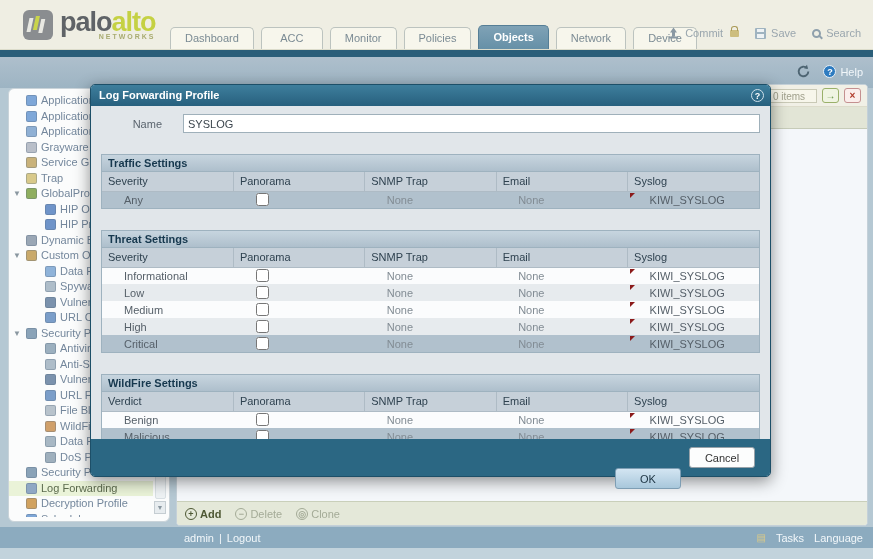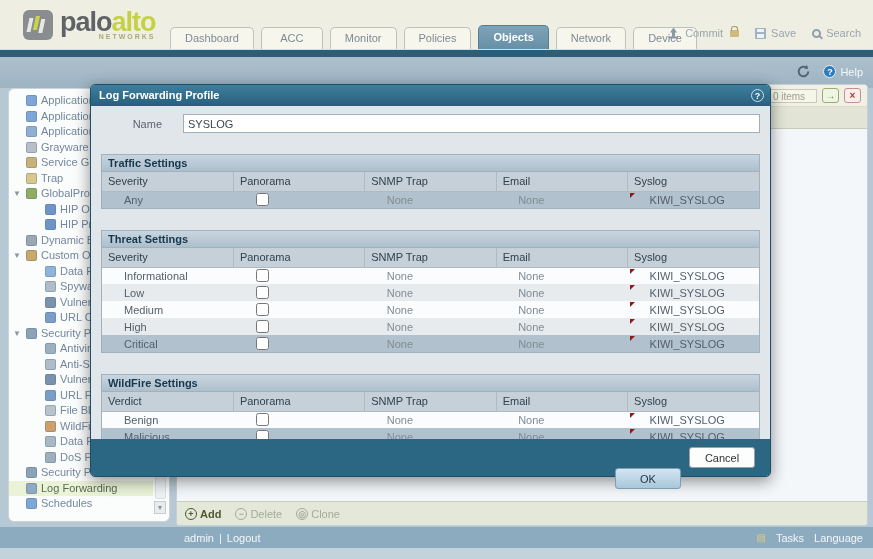--- a/index.html
+++ b/index.html
@@ -261,20 +261,24 @@
         </div>
         <div class="tree-item" style="padding-left: 17px;">
           <span class="ticon" style="background: rgb(138, 163, 184);"></span>
           <span class="tlabel">Security Profil</span>
         </div>
         <div class="tree-item selected" style="padding-left: 17px;">
           <span class="ticon" style="background: rgb(143, 168, 196);"></span>
           <span class="tlabel">Log Forwarding</span>
         </div>
         <div class="tree-item" style="padding-left: 17px;">
+          <span class="ticon" style="background: rgb(209, 162, 95);"></span>
+          <span class="tlabel">Decryption Profile</span>
+        </div>
+        <div class="tree-item" style="padding-left: 17px;">
           <span class="ticon" style="background: rgb(126, 167, 216);"></span>
           <span class="tlabel">Schedules</span>
         </div>
       </div>
     <div class="sb-track"></div>
     <div class="sb-btn">▼</div>
   </div>
 
   <div class="content">
     <div class="list-toolbar">

